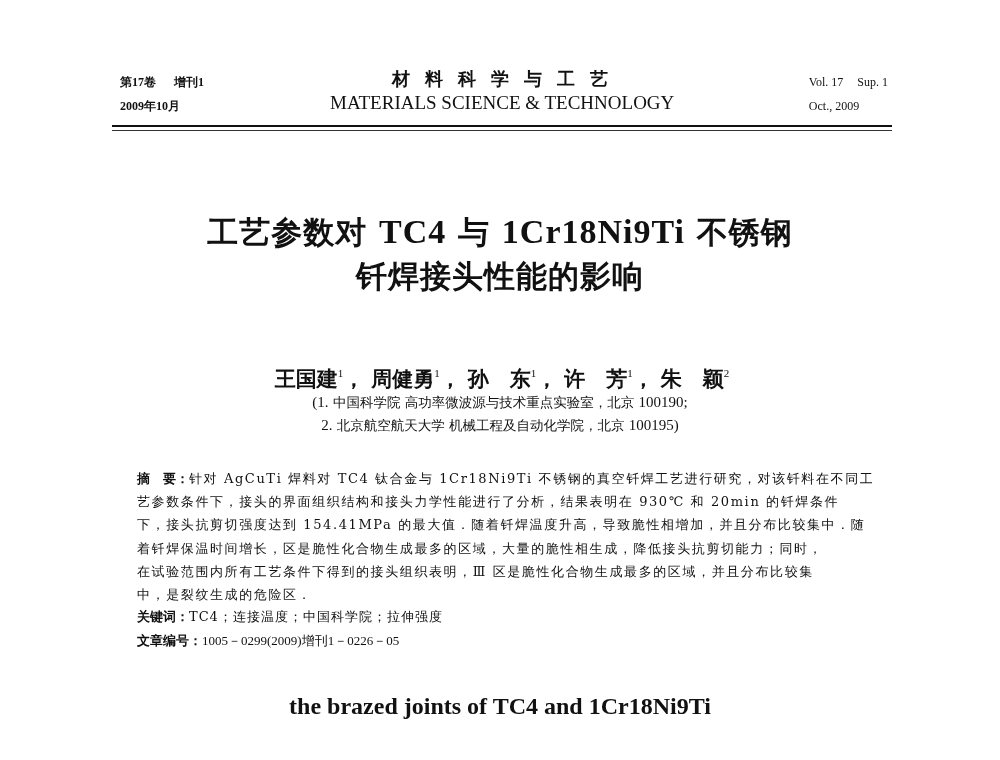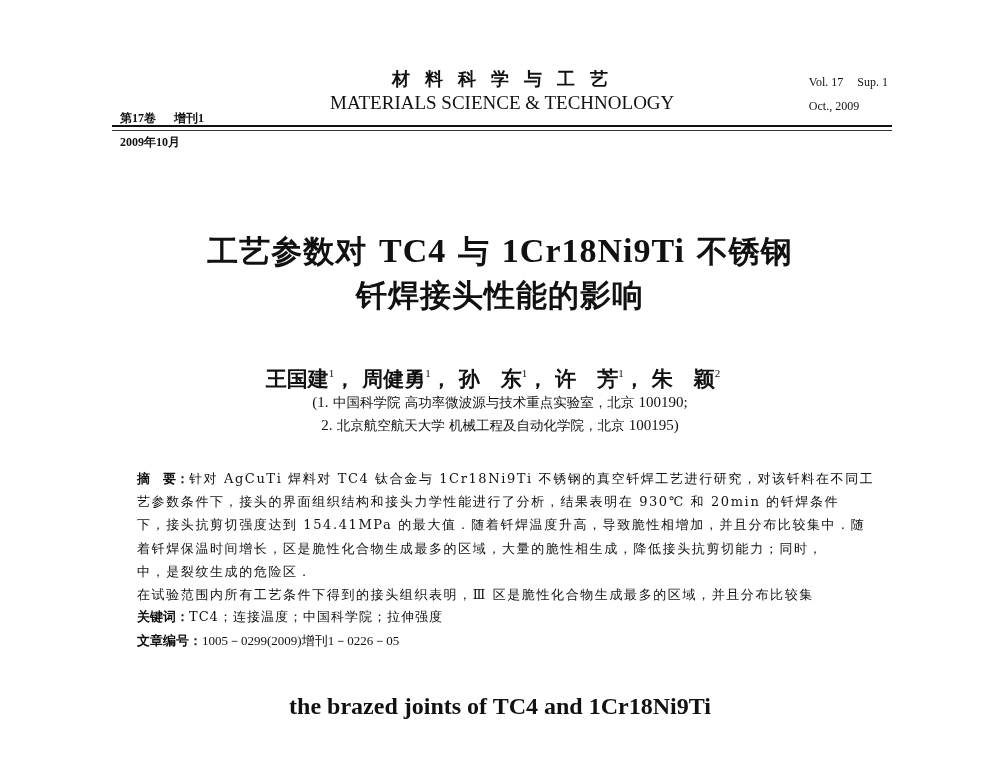--- a/index.html
+++ b/index.html
@@ -22,21 +22,20 @@
     }
     
     .hdr-left {
       position: absolute;
       left: 120px;
       top: 70px;
       font-size: 12px;
       line-height: 24px;
       font-weight: bold;
       font-family: "Liberation Serif", "DejaVu Serif", serif;
-      margin-top: 36px;
     }
     .hdr-left div { white-space: nowrap; }
     .hdr-left .gap { display: inline-block; width: 18px; }
     .hdr-center {
       position: absolute;
       left: 330px;
       width: 340px;
       top: 66px;
       text-align: center;
       font-family: "Liberation Serif", "DejaVu Serif", serif;
@@ -84,30 +83,29 @@
       position: absolute;
       left: 100px;
       width: 800px;
       top: 210px;
       text-align: center;
       font-family: "DejaVu Sans", "Liberation Sans", sans-serif;
       font-weight: bold;
       font-size: 31px;
       line-height: 44px;
       letter-spacing: 1px;
-      margin-top: 19px;
     }
     .title-cn .latin {
       font-family: "Liberation Serif", "DejaVu Serif", serif;
       font-size: 34px;
     }
     
     .authors {
       position: absolute;
-      left: 93px;
+      left: 102px;
       width: 800px;
       top: 358px;
       text-align: center;
       font-family: "DejaVu Serif", "Liberation Serif", serif;
       font-weight: bold;
       font-size: 21px;
       line-height: 30px;
       white-space: nowrap;
     }
     .authors sup {
@@ -216,22 +214,22 @@
   </div>
   <div class="affil affil-2">
     <span class="num">2.</span><span> 北京航空航天大学 机械工程及自动化学院，北京 </span><span class="num">100195)</span>
   </div>
 
   <div class="abstract">
     <span class="line"><span class="label">摘　要：</span><span>针对 AgCuTi 焊料对 TC4 钛合金与 1Cr18Ni9Ti 不锈钢的真空钎焊工艺进行研究，对该钎料在不同工</span></span>
     <span class="line">艺参数条件下，接头的界面组织结构和接头力学性能进行了分析，结果表明在 930℃ 和 20min 的钎焊条件</span>
     <span class="line">下，接头抗剪切强度达到 154.41MPa 的最大值．随着钎焊温度升高，导致脆性相增加，并且分布比较集中．随</span>
     <span class="line">着钎焊保温时间增长，区是脆性化合物生成最多的区域，大量的脆性相生成，降低接头抗剪切能力；同时，</span>
+    <span class="line">在试验范围内所有工艺条件下得到的接头组织表明，Ⅲ 区是脆性化合物生成最多的区域，并且分布比较集</span>
     <span class="line">中，是裂纹生成的危险区．</span>
-    <span class="line">在试验范围内所有工艺条件下得到的接头组织表明，Ⅲ 区是脆性化合物生成最多的区域，并且分布比较集</span>
   </div>
 
   <div class="kw-line">
     <span class="label">关键词：</span><span>TC4；连接温度；中国科学院；拉伸强度</span>
   </div>
 
   <div class="id-line">
     <span class="label">文章编号：</span><span>1005－0299(2009)增刊1－0226－05</span>
   </div>
 

